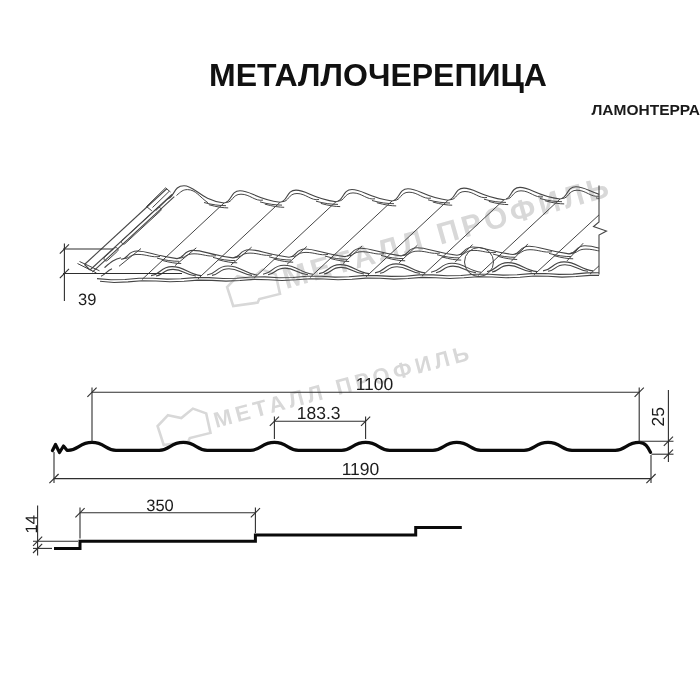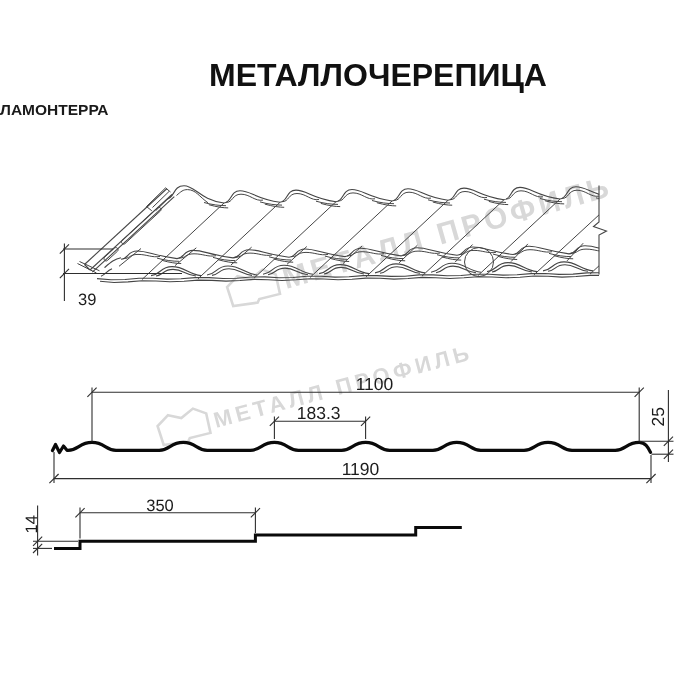--- a/index.html
+++ b/index.html
@@ -1,19 +1,19 @@
 <!DOCTYPE html>
 <html><head>
 <meta charset="utf-8">
 <style>
   html,body { margin:0; padding:0; background:#ffffff; width:700px; height:700px; overflow:hidden; }
   .title { position:absolute; left:0; top:57px; width:700px; text-align:center;
            font-family:"Liberation Sans", sans-serif; font-weight:bold; font-size:32px;
            letter-spacing:0px; color:#111111;padding-left:28px; }
-  .subtitle { position:absolute; left:0; top:101px; width:700px; text-align:left;
+  .subtitle { position:absolute; left:0; top:101px; width:700px; text-align:right;
            font-family:"Liberation Sans", sans-serif; font-weight:bold; font-size:15.5px;
            letter-spacing:0px; color:#1a1a1a; }
 </style>
 </head>
 <body>
 <div class="title">МЕТАЛЛОЧЕРЕПИЦА</div>
 <div class="subtitle">ЛАМОНТЕРРА</div>
 <svg width="700" height="700" viewBox="0 0 700 700" text-rendering="geometricPrecision" style="position:absolute;left:0;top:0">
 <polygon points="237.5,276.2 250.8,279.0 262.4,269.6 275.7,274.4 280.0,293.9 259.3,299.0 257.7,302.6 233.2,306.0 227.1,287.2" fill="none" stroke="#d8d8d8" stroke-width="2.6"></polygon>
 <text transform="translate(286,289) rotate(-16)" font-family="Liberation Sans, sans-serif" font-size="30" font-weight="bold" letter-spacing="3.8" fill="#d8d8d8">МЕТАЛЛ ПРОФИЛЬ</text>

